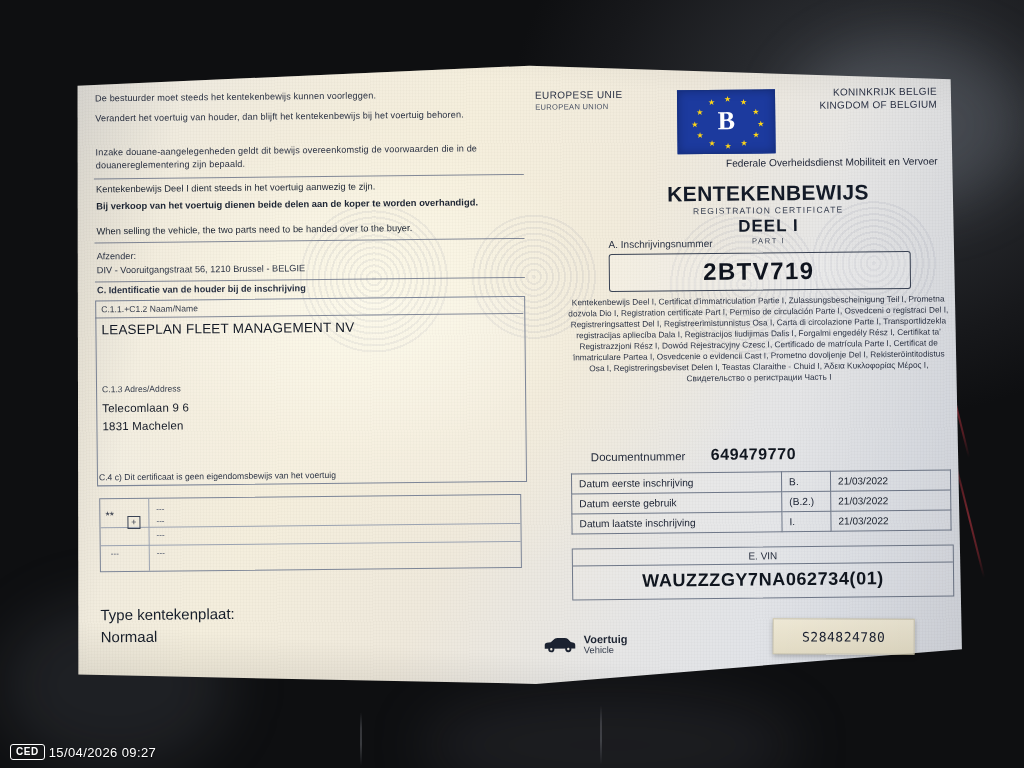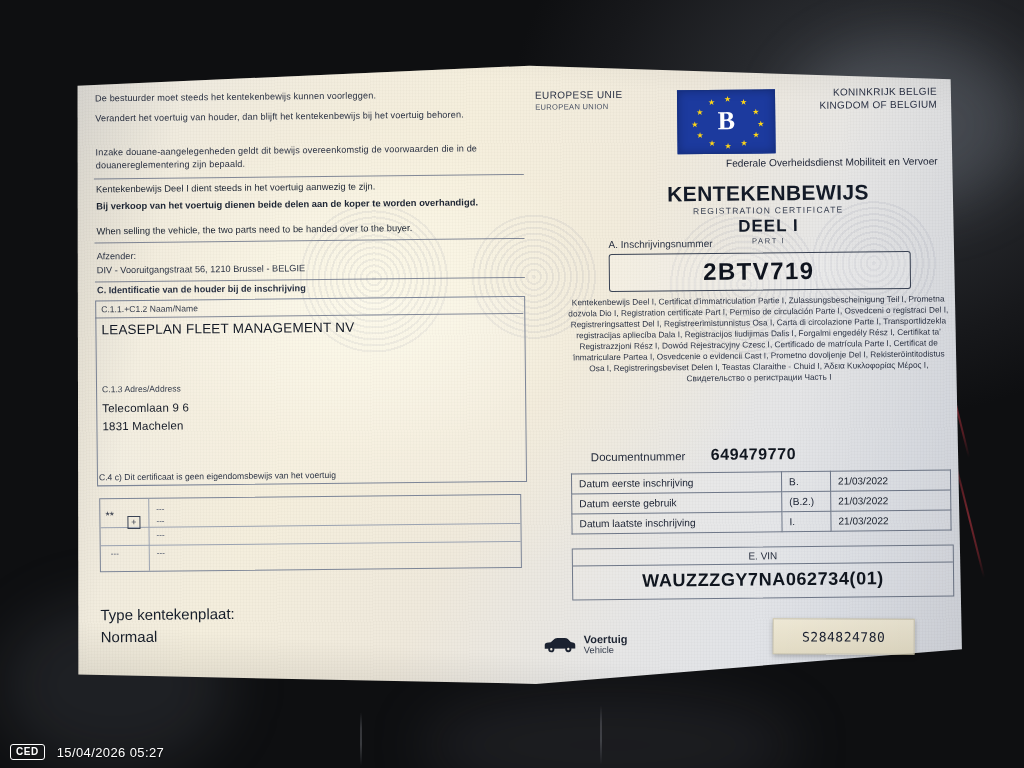--- a/index.html
+++ b/index.html
@@ -410,21 +410,21 @@
     color: #5b6375;
   }
 
   
   #cam-overlay {
     position: absolute;
     left: 10px;
     bottom: 8px;
     display: flex;
     align-items: center;
-    gap: 12px;
+    gap: 4px;
     margin-top: 32px;
   }
   #cam-badge {
     border: 1.5px solid #ffffff;
     border-radius: 3px;
     padding: 1px 5px 2px;
     font-size: 10px;
     font-weight: bold;
     color: #ffffff;
     letter-spacing: .5px;
@@ -591,14 +591,14 @@
     <div id="sticker">
       <span>S284824780</span>
     </div>
 
   </div>
   <div id="doc-shadowfold"></div>
 </div>
 
 <div id="cam-overlay">
   <div id="cam-badge">CED</div>
-  <div id="cam-time">15/04/2026 05:27</div>
+  <div id="cam-time">15/04/2026 09:27</div>
 </div>
 
 </body></html>

